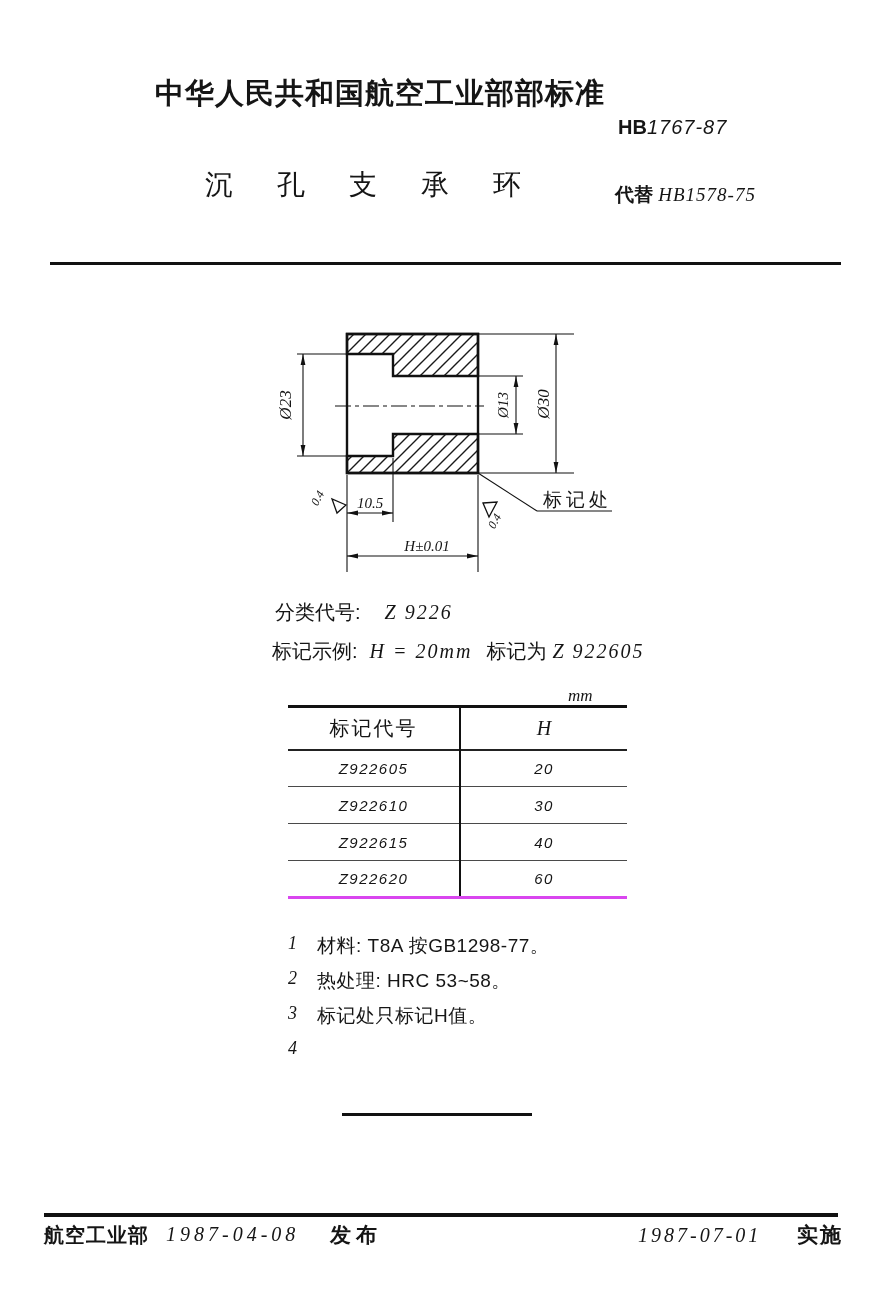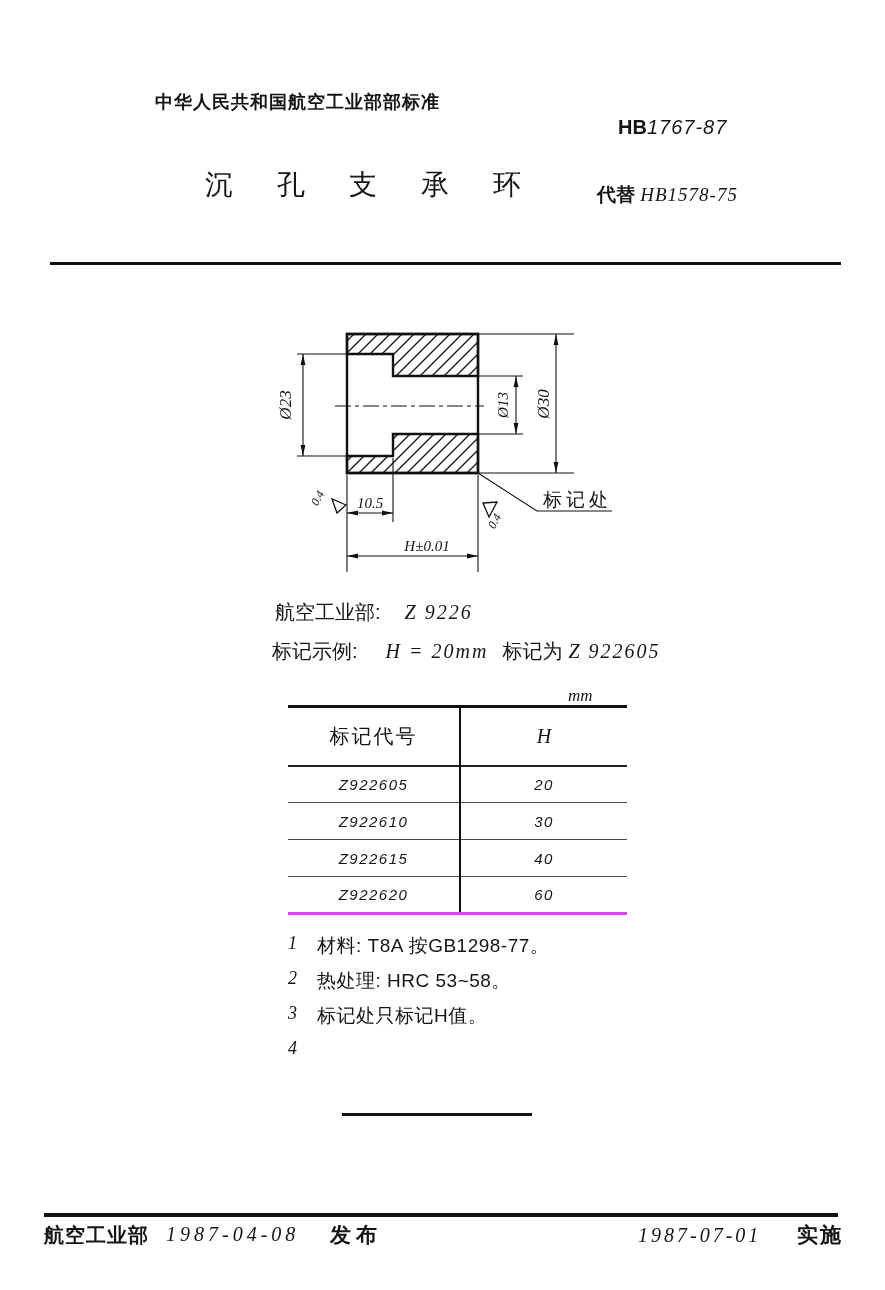--- a/index.html
+++ b/index.html
@@ -5,46 +5,46 @@
   * { margin:0; padding:0; box-sizing:border-box; }
   html,body { background:#e8e8e8; }
   .page {
     position:relative; width:885px; height:1290px; margin:0 auto;
     background:#ffffff; color:#151515; overflow:hidden;
     font-family:"Liberation Sans", sans-serif;
   }
   .abs { position:absolute; }
 
   
-  .org-line { left:155px; top:90px; font-size:18px; font-weight:bold; letter-spacing:1px; }
+  .org-line { left:155px; top:74px; font-size:29px; font-weight:bold; letter-spacing:1px; }
   .std-no { left:618px; top:116px; font-size:20px; }
   .std-no .prefix { font-weight:bold; font-style:normal; font-family:"Liberation Sans",sans-serif; }
   .std-no .digits { font-family:Liberation Sans, sans-serif; font-style:italic; letter-spacing:1px; }
   .doc-title { left:205px; top:166px; font-size:28px; letter-spacing:44px; white-space:nowrap; }
-  .replaces { left:597px; top:182px; font-size:19px; }
+  .replaces { left:615px; top:182px; font-size:19px; }
   .replaces .lbl { font-weight:bold; }
   .replaces .no { font-family:"Liberation Serif",serif; font-style:italic; letter-spacing:1px; }
   .rule-main { left:50px; top:262px; width:791px; height:3px; background:#111; }
 
   
   .cls-1 { left:275px; top:599px; font-size:20px; }
   .cls-2 { left:272px; top:638px; font-size:20px; }
   .cls-1 .code, .cls-2 .code, .cls-2 .cond {
     font-family:"Liberation Serif",serif; font-style:italic; letter-spacing:2px;
   }
   .cls-1 .code { margin-left:24px; }
-  .cls-2 .cond { margin-left:28px; }
+  .cls-2 .cond { margin-left:12px; }
   .cls-2 .mid { margin-left:14px; }
   .cls-2 .code { margin-left:6px; }
 
   
   .unit-label { left:568px; top:686px; font-size:17px; font-family:"Liberation Serif",serif; font-style:italic; }
   .spec-table { left:288px; top:705px; width:339px; border-collapse:collapse; table-layout:fixed; }
   .spec-table td, .spec-table th { text-align:center; vertical-align:middle; font-weight:normal; }
-  .spec-table thead tr { height:59px; border-top:3px solid #111; border-bottom:2px solid #222; }
+  .spec-table thead tr { height:43px; border-top:3px solid #111; border-bottom:2px solid #222; }
   .spec-table tbody tr { height:37px; border-bottom:1px solid #4a4a4a; }
   .spec-table tbody tr:last-child { border-bottom:3px solid #d946ef; }
   .spec-table td:first-child, .spec-table th:first-child { border-right:2px solid #111; width:172px; }
   .spec-table th:first-child { font-size:20px; letter-spacing:2px; }
   .spec-table th:last-child { font-family:"Liberation Serif",serif; font-style:italic; font-size:20px; }
   .spec-table td { font-family:Liberation Sans, sans-serif; font-style:italic; font-size:15px; letter-spacing:1.5px; }
 
   
   .notes { left:288px; top:933px; width:420px; }
   .note-row { display:flex; height:35px; align-items:flex-start; }
@@ -139,21 +139,21 @@
     <text text-anchor="middle" font-size="15" transform="translate(248,85) rotate(-90)">Ø13</text>
     <text text-anchor="middle" font-size="17" transform="translate(289,84) rotate(-90)">Ø30</text>
     <text text-anchor="middle" font-size="15" x="110" y="188">10.5</text>
     <text text-anchor="middle" font-size="15" x="167" y="231">H±0.01</text>
     <text text-anchor="middle" font-size="12" transform="translate(61,180) rotate(-62)">0.4</text>
     <text text-anchor="middle" font-size="12" transform="translate(238,203) rotate(-62)">0.4</text>
     <text class="cjk" font-size="19" x="283" y="186">标记处</text>
   </svg>
 
   <div class="abs cls-1">
-    <span>航空工业部:</span><span class="code">Z 9226</span>
+    <span>分类代号:</span><span class="code">Z 9226</span>
   </div>
   <div class="abs cls-2">
     <span>标记示例:</span><span class="cond">H = 20mm</span><span class="mid">标记为</span><span class="code">Z 922605</span>
   </div>
 
   <div class="abs unit-label">mm</div>
   <table class="abs spec-table">
     <thead>
       <tr>
         <th>标记代号</th>

